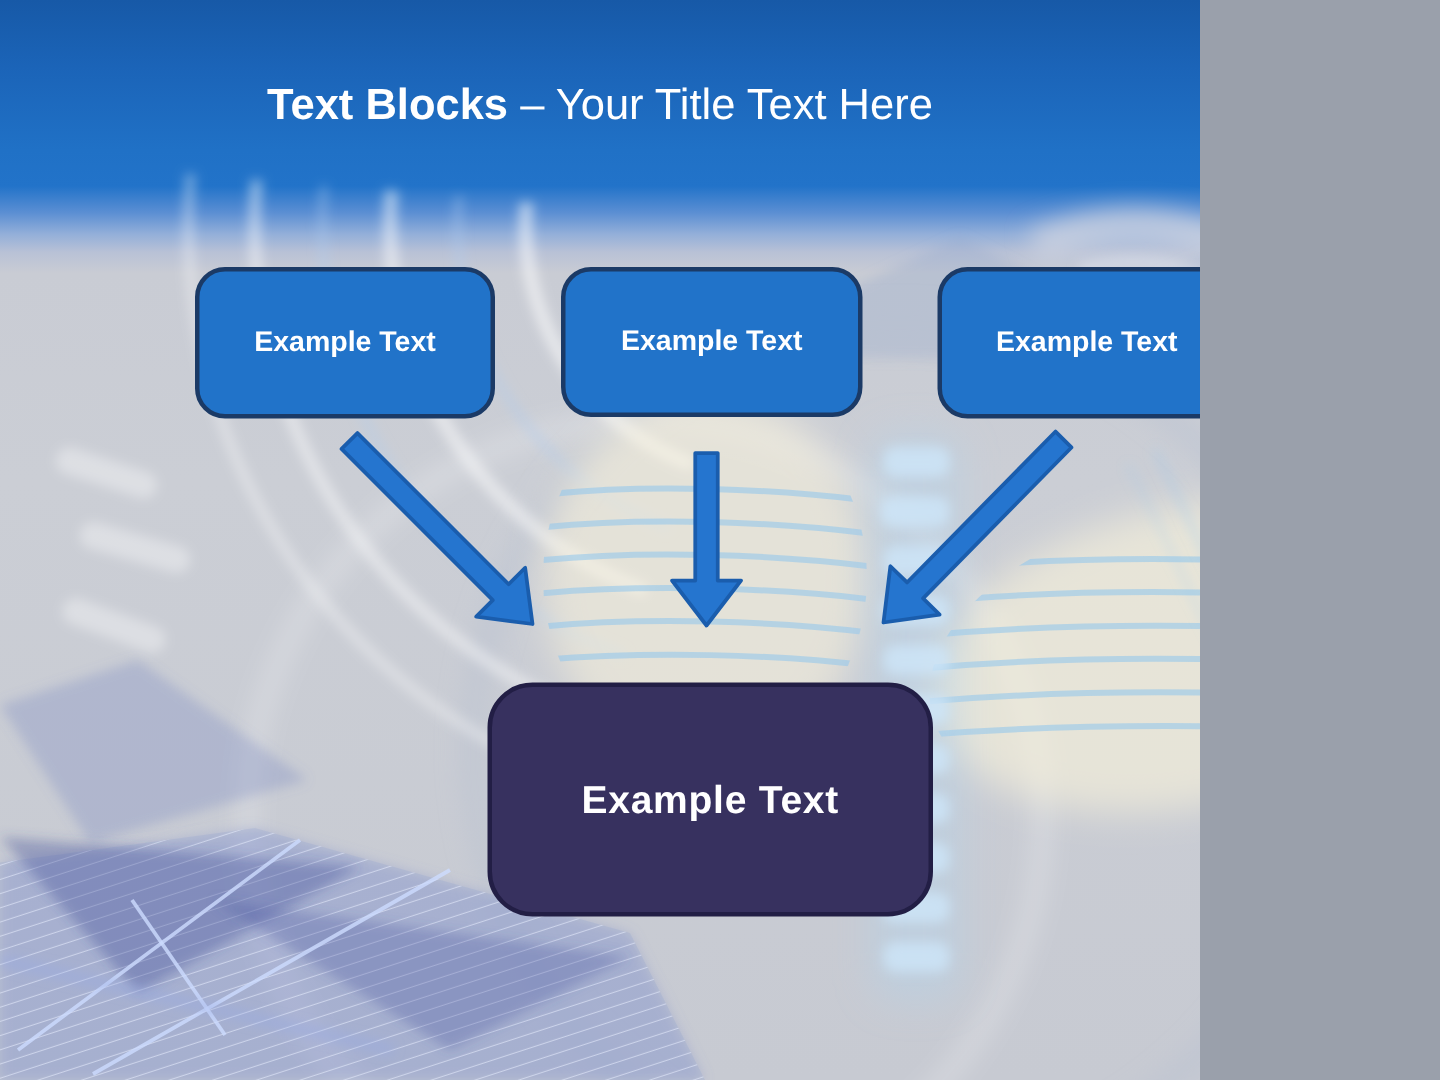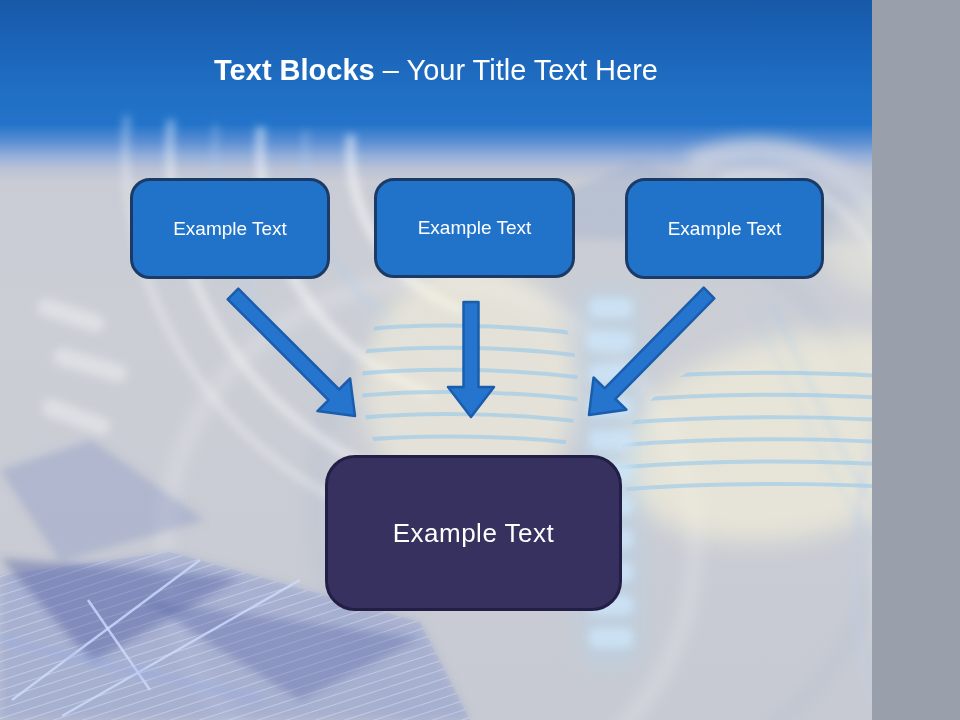--- a/index.html
+++ b/index.html
@@ -1,17 +1,17 @@
 <!DOCTYPE html>
 <html style="--header-blue-top: #1759a7; --header-blue: #2273c9; --background-gray: #c9ccd4; --block-fill: #2173c9; --block-border: #1b3a66; --result-fill: #37315f; --result-border: #221e45; --arrow-fill: #2575cf; --arrow-border: #1a5dad; --title-color: #ffffff; --block-text-color: #ffffff;"><head>
 <meta charset="utf-8">
 <style>
   html,body{margin:0;padding:0;background:#9aa0ab;}
   .slide{
-    position:relative;width:872px;height:720px;overflow:hidden;
+    position:relative;width:800px;height:720px;overflow:hidden;
     font-family:"Liberation Sans",sans-serif;
     background:linear-gradient(180deg,
       var(--header-blue-top,#1759a7) 0px,
       #1b64b8 45px,
       #2071c6 100px,
       var(--header-blue,#2273c9) 124px,
       #5c8fd3 142px,
       #93afd9 156px,
       #b8c1d6 168px,
       var(--background-gray,#c9ccd4) 182px,
@@ -26,20 +26,21 @@
   }
   .title .b{font-weight:bold;}
   .block{
     position:absolute;box-sizing:border-box;
     display:flex;align-items:center;justify-content:center;text-align:center;
     background:var(--block-fill,#2173c9);
     border:3px solid var(--block-border,#1b3a66);
     border-radius:20px;
     color:var(--block-text-color,#ffffff);
     font-size:19px;
+    font-weight:bold;
   }
   #block-1{left:130px;top:178px;width:200px;height:101px;}
   #block-2{left:374px;top:178px;width:201px;height:100px;}
   #block-3{left:625px;top:178px;width:199px;height:101px;}
   .result{
     left:325px;top:455px;width:297px;height:156px;
     background:var(--result-fill,#37315f);
     border-color:var(--result-border,#221e45);
     border-radius:30px;
     font-size:26px;letter-spacing:0.5px;

